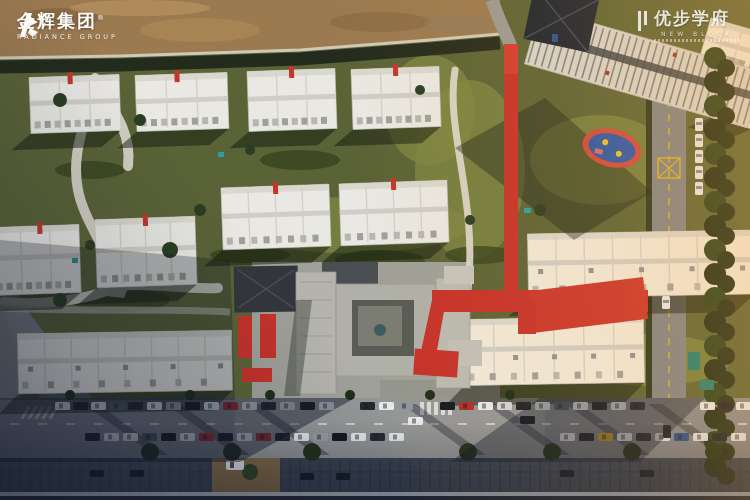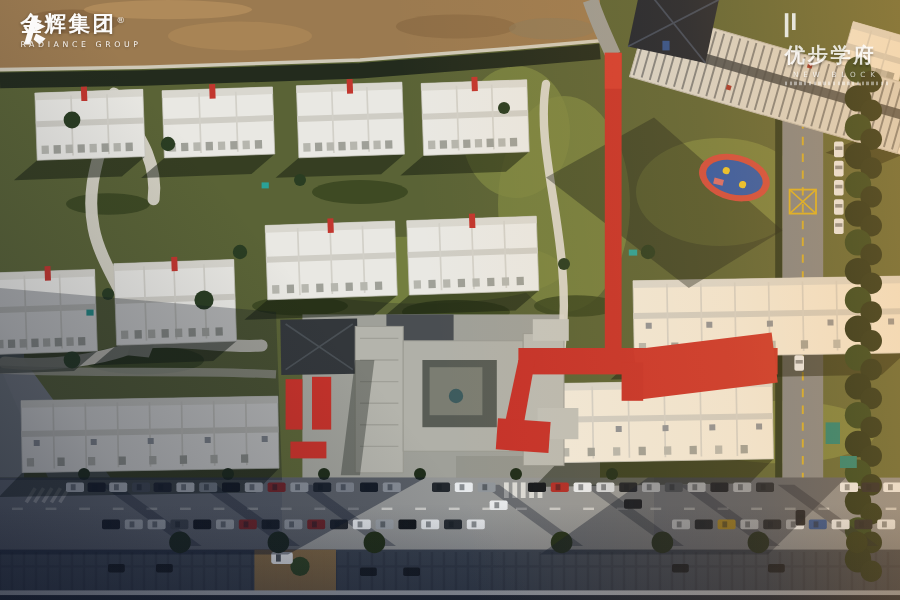--- a/index.html
+++ b/index.html
@@ -12,21 +12,21 @@
   .shade-bl { background:linear-gradient(52deg, rgba(16,23,42,.48) 0%, rgba(16,23,42,.22) 16%, rgba(16,23,42,0) 40%); }
   .shade-bottom { background:linear-gradient(0deg, rgba(14,20,38,.35) 0%, rgba(14,20,38,0) 16%); }
   .warm-right { background:linear-gradient(262deg, rgba(255,172,70,.30) 0%, rgba(255,172,70,.12) 22%, rgba(255,172,70,0) 52%); }
   .vignette { background:radial-gradient(125% 125% at 50% 45%, rgba(0,0,0,0) 62%, rgba(10,14,24,.28) 100%); }
 
   .wm { position:absolute; color:#fff; display:flex; align-items:flex-start; gap:7px; pointer-events:none; }
   .wm-left { left:17px; top:11px; opacity:.97; text-shadow:0 1px 3px rgba(0,0,0,.4); }
   .wm-left .cn { font-size:18px; font-weight:700; letter-spacing:2px; line-height:1.1; white-space:nowrap; }
   .wm-left .reg { font-size:7px; vertical-align:super; font-weight:400; }
   .wm-left .en { font-size:6.5px; letter-spacing:3px; opacity:.92; margin-top:2px; white-space:nowrap; }
-  .wm-right { right:10px; top:9px; opacity:.82; text-shadow:0 1px 2px rgba(0,0,0,.35);flex-direction:column; }
+  .wm-right { right:10px; top:9px; opacity:.82; text-shadow:0 1px 2px rgba(0,0,0,.35); }
   .wm-right .cn { font-size:17px; font-weight:600; letter-spacing:2px; line-height:1.1; white-space:nowrap; }
   .wm-right .en { font-size:6px; letter-spacing:4px; opacity:.88; margin-top:2px; text-align:center; white-space:nowrap; }
   .wm-right .fineprint { margin-top:2px; height:3px; width:86px; opacity:.55;
       background:repeating-linear-gradient(90deg,#fff 0 2px, transparent 2px 4px); }
   .bars { display:flex; gap:3px; margin-top:2px; }
   .bars i { display:block; width:3px; background:#fff; }
   .bars i.b1 { height:20px; } .bars i.b2 { height:14px; }
 </style>
 </head>
 <body>

